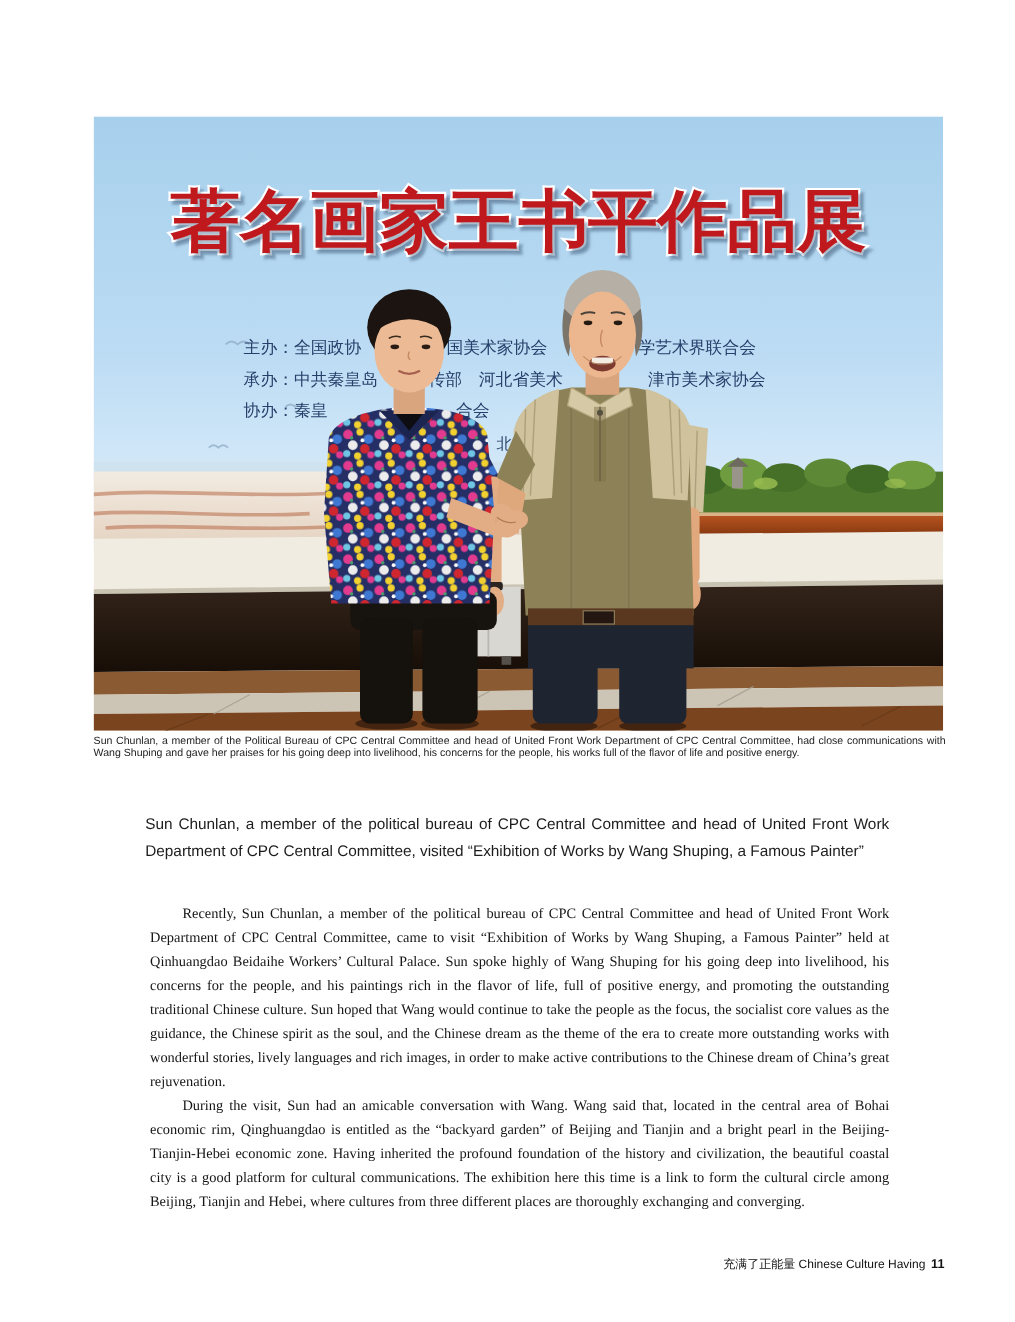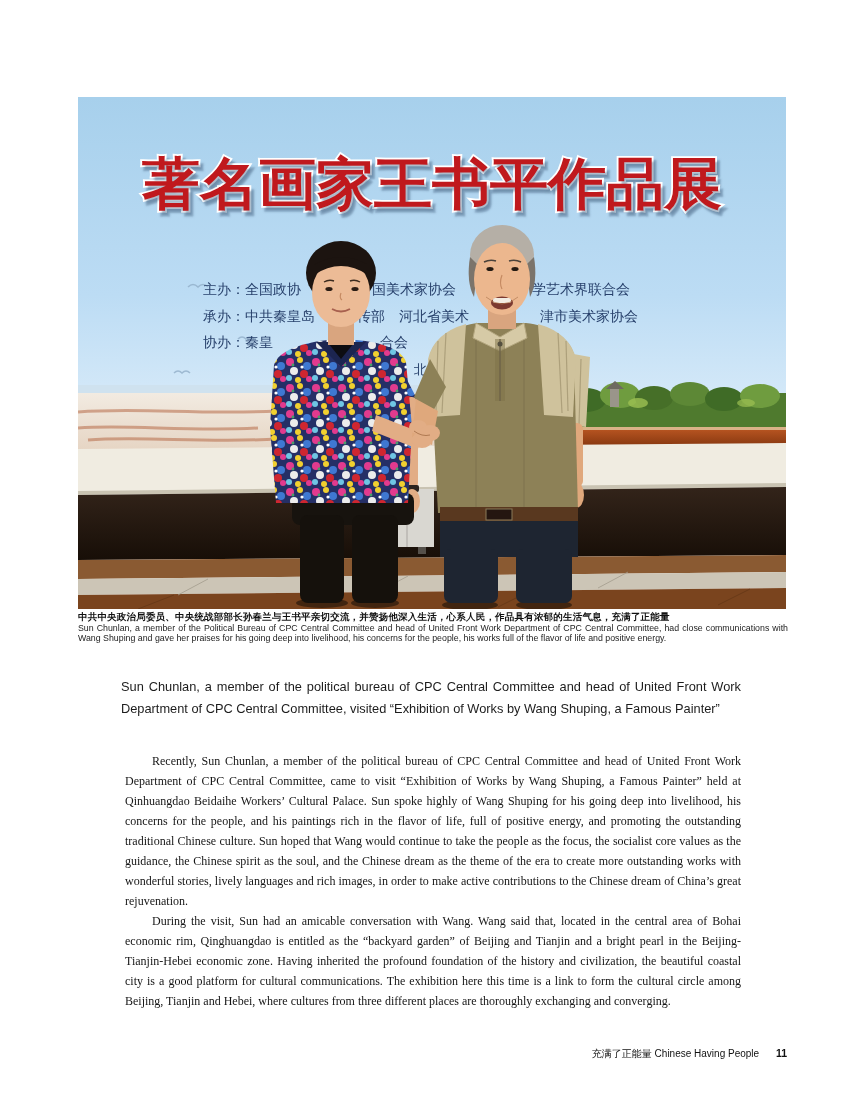--- a/index.html
+++ b/index.html
@@ -23,21 +23,21 @@
     position:absolute;left:125px;top:751px;width:616px;
     font-family:"Liberation Serif","DejaVu Serif",serif;
     font-size:12px;line-height:20px;color:#151515;text-align:justify;
   }
   .bodycopy p{margin:0;text-indent:27px;}
 
   .pagefooter{
     position:absolute;left:400px;top:1047px;width:387px;
     font-size:10px;color:#111;text-align:right;white-space:nowrap;
   }
-  .pagefooter .num{font-weight:bold;font-size:10.5px;margin-left:14px;}
+  .pagefooter .num{font-weight:bold;font-size:10.5px;margin-left:2px;}
 
   .banner-cjk{font-family:"DejaVu Sans","Liberation Sans",sans-serif;}
 </style>
 </head>
 <body>
 
 <div class="page">
 
   <figure class="photo">
     <svg viewBox="0 0 708 512" xmlns="http://www.w3.org/2000/svg">
@@ -257,30 +257,29 @@
       <g fill="#e2ad85">
         <ellipse cx="340" cy="330" rx="9" ry="7"></ellipse>
         <ellipse cx="352" cy="336" rx="10" ry="8"></ellipse>
         <ellipse cx="344" cy="343" rx="10" ry="8"></ellipse>
         <path d="M336,334 q8,6 16,4" stroke="#b07a52" stroke-width="1" fill="none"></path>
       </g>
     </svg>
   </figure>
 
   <div class="caption">
-    <div class="zh">中共中央政治局委员、中央统战部部长孙春兰与王书平亲切交流，并赞扬他深入生活，心系人民，作品具有浓郁的生活气息，充满了正能量</div>
     <div class="en">Sun Chunlan, a member of the Political Bureau of CPC Central Committee and head of United Front Work Department of CPC Central Committee, had close communications with Wang Shuping and gave her praises for his going deep into livelihood, his concerns for the people, his works full of the flavor of life and positive energy.</div>
   </div>
 
   <div class="headline">Sun Chunlan, a member of the political bureau of CPC Central Committee and head of United Front Work Department of CPC Central Committee, visited “Exhibition of Works by Wang Shuping, a Famous Painter”</div>
 
   <div class="bodycopy">
     <p>Recently, Sun Chunlan, a member of the political bureau of CPC Central Committee and head of United Front Work Department of CPC Central Committee, came to visit “Exhibition of Works by Wang Shuping, a Famous Painter” held at Qinhuangdao Beidaihe Workers’ Cultural Palace. Sun spoke highly of Wang Shuping for his going deep into livelihood, his concerns for the people, and his paintings rich in the flavor of life, full of positive energy, and promoting the outstanding traditional Chinese culture. Sun hoped that Wang would continue to take the people as the focus, the socialist core values as the guidance, the Chinese spirit as the soul, and the Chinese dream as the theme of the era to create more outstanding works with wonderful stories, lively languages and rich images, in order to make active contributions to the Chinese dream of China’s great rejuvenation.</p>
     <p>During the visit, Sun had an amicable conversation with Wang. Wang said that, located in the central area of Bohai economic rim, Qinghuangdao is entitled as the “backyard garden” of Beijing and Tianjin and a bright pearl in the Beijing-Tianjin-Hebei economic zone. Having inherited the profound foundation of the history and civilization, the beautiful coastal city is a good platform for cultural communications. The exhibition here this time is a link to form the cultural circle among Beijing, Tianjin and Hebei, where cultures from three different places are thoroughly exchanging and converging.</p>
   </div>
 
   <div class="pagefooter">
     <span>充满了正能量</span>
-    <span>Chinese Having People</span>
+    <span>Chinese Culture Having</span>
     <span class="num">11</span>
   </div>
 
 </div>
 
 </body></html>

